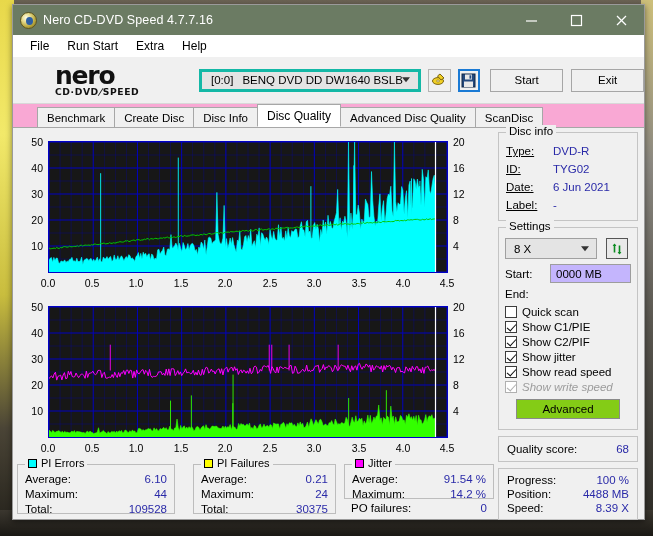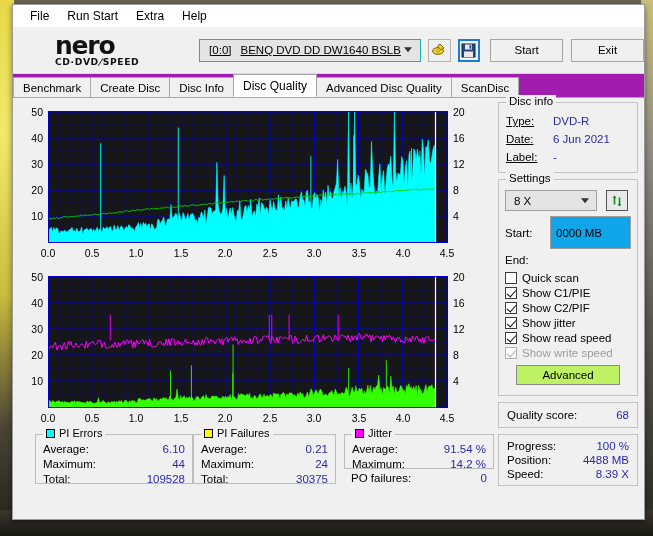--- a/index.html
+++ b/index.html
@@ -85,23 +85,23 @@
   #brand .sub {
     font-family: "DejaVu Sans", sans-serif;
     font-size: 9.2px; font-weight: bold; letter-spacing: .6px; color: #111;
     margin-top: -1px;
   }
   #brand .sub .slash { display:inline-block; transform: skewX(-18deg); }
 
   #drive-select {
     margin-left: 6px;
     width: 237px; height: 23px; background: #e4e4e4;
-    border: 1px solid #14b8a6;
+    border: 3px solid #14b8a6;
     display: flex; align-items: center; font-size: 11.5px; color: #000;
-    position: relative; padding-left: 9px; text-decoration: underline;
+    position: relative; padding-left: 9px;
   }
   #drive-select .caret {
     position: absolute; right: 8px; top: 50%; transform: translateY(-55%);
     width: 0;height:0; border-left:4px solid transparent;border-right:4px solid transparent;
     border-top:5px solid #333;
   }
   #drive-select .slot { margin-right: 9px; }
 
   .toolicon {
     width: 24px; height: 23px; margin-left: 7px;
@@ -113,22 +113,22 @@
   .tbtn {
     height: 23px; width: 78px; margin-left: 10px;
     background: #f0f0f0; border: 1px solid #a6a6a6;
     font-size: 11.5px; color: #000;
     display: flex; align-items: center; justify-content: center;
   }
   #exit-button { margin-left: 8px; width: 78px; }
 
   
   #tabstrip {
-    height: 24px; background: #a21caf;
-    display: flex; align-items: flex-end; padding-left: 0;
+    height: 24px; background: #f9a8d4;
+    display: flex; align-items: flex-end; padding-left: 24px;
     border-bottom: 1px solid #a7a7a7; position: relative;
   }
   .tab {
     font-size: 11.5px; color: #000; height: 20px;
     padding: 0 9px; display: flex; align-items: center;
     border: 1px solid #a7a7a7; border-bottom: none;
     background: #f0f0f0; margin-right: -1px;
   }
   .tab.active {
     background: #ffffff; height: 23px; font-size: 12px;
@@ -186,54 +186,76 @@
     width: 0;height:0; border-left:4px solid transparent;border-right:4px solid transparent;
     border-top:5px solid #333;
   }
   .refresh-btn {
     width: 22px; height: 21px; border: 1px solid #555; background: #e9e9e9;
     display: flex; align-items: center; justify-content: center;
   }
   .fieldrow { display: flex; align-items: center; font-size: 11.5px; padding: 0 6px; margin-top: 5px; }
   .fieldrow .k { width: 45px; }
   .textinput {
-    flex: 1; height: 33px; border: 1px solid #9d9d9d; background: #0ea5e9;
+    flex: 1; height: 19px; border: 1px solid #9d9d9d; background: #c4b5fd;
     font-size: 11.5px; display: flex; align-items: center; padding-left: 5px;
   }
   .cbrow { display: flex; align-items: center; font-size: 11.5px; padding-left: 6px; margin-top: 3px; }
   .cbox {
     width: 12px; height: 12px; border: 1px solid #3c3c3c; background: #fff;
     margin-right: 5px; position: relative; flex: none;
   }
   .cbox.checked::after {
     content: ""; position: absolute; left: 3px; top: 0px;
     width: 4px; height: 8px; border: solid #111; border-width: 0 1.6px 1.6px 0;
     transform: rotate(42deg);
   }
-  .cbrow.disabled { color: #9b9b9b; }
+  .cbrow.disabled { color: #9b9b9b; font-style: italic; }
   .cbrow.disabled .cbox { border-color: #b0b0b0; }
   .cbrow.disabled .cbox.checked::after { border-color: #b0b0b0; }
 
   .advbtn {
     margin: 6px auto 6px auto; width: 104px; height: 20px;
-    border: 1px solid #8a8a8a; background: #bef264;
+    border: 1px solid #8a8a8a; background: #84cc16;
     font-size: 11.5px; display: flex; align-items: center; justify-content: center;
   }
   .qrow { display: flex; justify-content: space-between; font-size: 11.5px; padding: 3px 8px; }
   .qrow .v { color: #2a2aa8; }
 </style>
 </head>
 <body>
 
 <div id="desktop-left"></div>
 <div id="desktop-right"></div>
 <div id="desktop-bottom"></div>
 
 <div id="window">
 
+  <div id="titlebar">
+    <div id="app-icon"></div>
+    <span id="title-text">Nero CD-DVD Speed 4.7.7.16</span>
+    <div id="winbuttons">
+      <div class="wbtn">
+        <svg width="13" height="13" viewBox="0 0 13 13">
+            <line x1="1" y1="7" x2="12" y2="7" stroke="#fff" stroke-width="1.2"></line>
+          </svg>
+      </div>
+      <div class="wbtn">
+        <svg width="13" height="13" viewBox="0 0 13 13">
+            <rect x="1.5" y="1.5" width="10" height="10" fill="none" stroke="#fff" stroke-width="1.2"></rect>
+          </svg>
+      </div>
+      <div class="wbtn">
+        <svg width="13" height="13" viewBox="0 0 13 13">
+            <line x1="2" y1="2" x2="11" y2="11" stroke="#fff" stroke-width="1.2"></line>
+            <line x1="11" y1="2" x2="2" y2="11" stroke="#fff" stroke-width="1.2"></line>
+          </svg>
+      </div>
+    </div>
+  </div>
 
   <div id="menubar">
     <div class="menuitem">File</div>
     <div class="menuitem">Run Start</div>
     <div class="menuitem">Extra</div>
     <div class="menuitem">Help</div>
   </div>
 
   <div id="toolbar">
     <div id="brand">
@@ -453,21 +475,21 @@
       <div class="xlabel" style="left:101px;top:145px;width:28px;">1.0</div>
       <div class="xlabel" style="left:146px;top:145px;width:28px;">1.5</div>
       <div class="xlabel" style="left:190px;top:145px;width:28px;">2.0</div>
       <div class="xlabel" style="left:235px;top:145px;width:28px;">2.5</div>
       <div class="xlabel" style="left:279px;top:145px;width:28px;">3.0</div>
       <div class="xlabel" style="left:324px;top:145px;width:28px;">3.5</div>
       <div class="xlabel" style="left:368px;top:145px;width:28px;">4.0</div>
       <div class="xlabel" style="left:412px;top:145px;width:28px;">4.5</div>
     </div>
 
-    <div class="group" style="left:22px;top:336px;width:158px;height:50px;">
+    <div class="group" style="left:4px;top:336px;width:158px;height:50px;">
       <div class="glegend">
         <span class="swatch" style="background:#00ffff;"></span>
         <span>PI Errors</span>
       </div>
       <div class="srow" style="margin-top:7px;">
         <span class="k">Average:</span>
         <span class="v">6.10</span>
       </div>
       <div class="srow">
         <span class="k">Maximum:</span>
@@ -518,20 +540,24 @@
       <span class="v">0</span>
     </div>
 
     <div id="side">
 
       <div class="panel" style="padding:9px 0 6px 0;">
         <div class="plegend">Disc info</div>
         <div class="inforow">
           <span class="k">Type:</span>
           <span class="v">DVD-R</span>
+        </div>
+        <div class="inforow">
+          <span class="k">ID:</span>
+          <span class="v">TYG02</span>
         </div>
         <div class="inforow">
           <span class="k">Date:</span>
           <span class="v">6 Jun 2021</span>
         </div>
         <div class="inforow">
           <span class="k">Label:</span>
           <span class="v">-</span>
         </div>
       </div>

